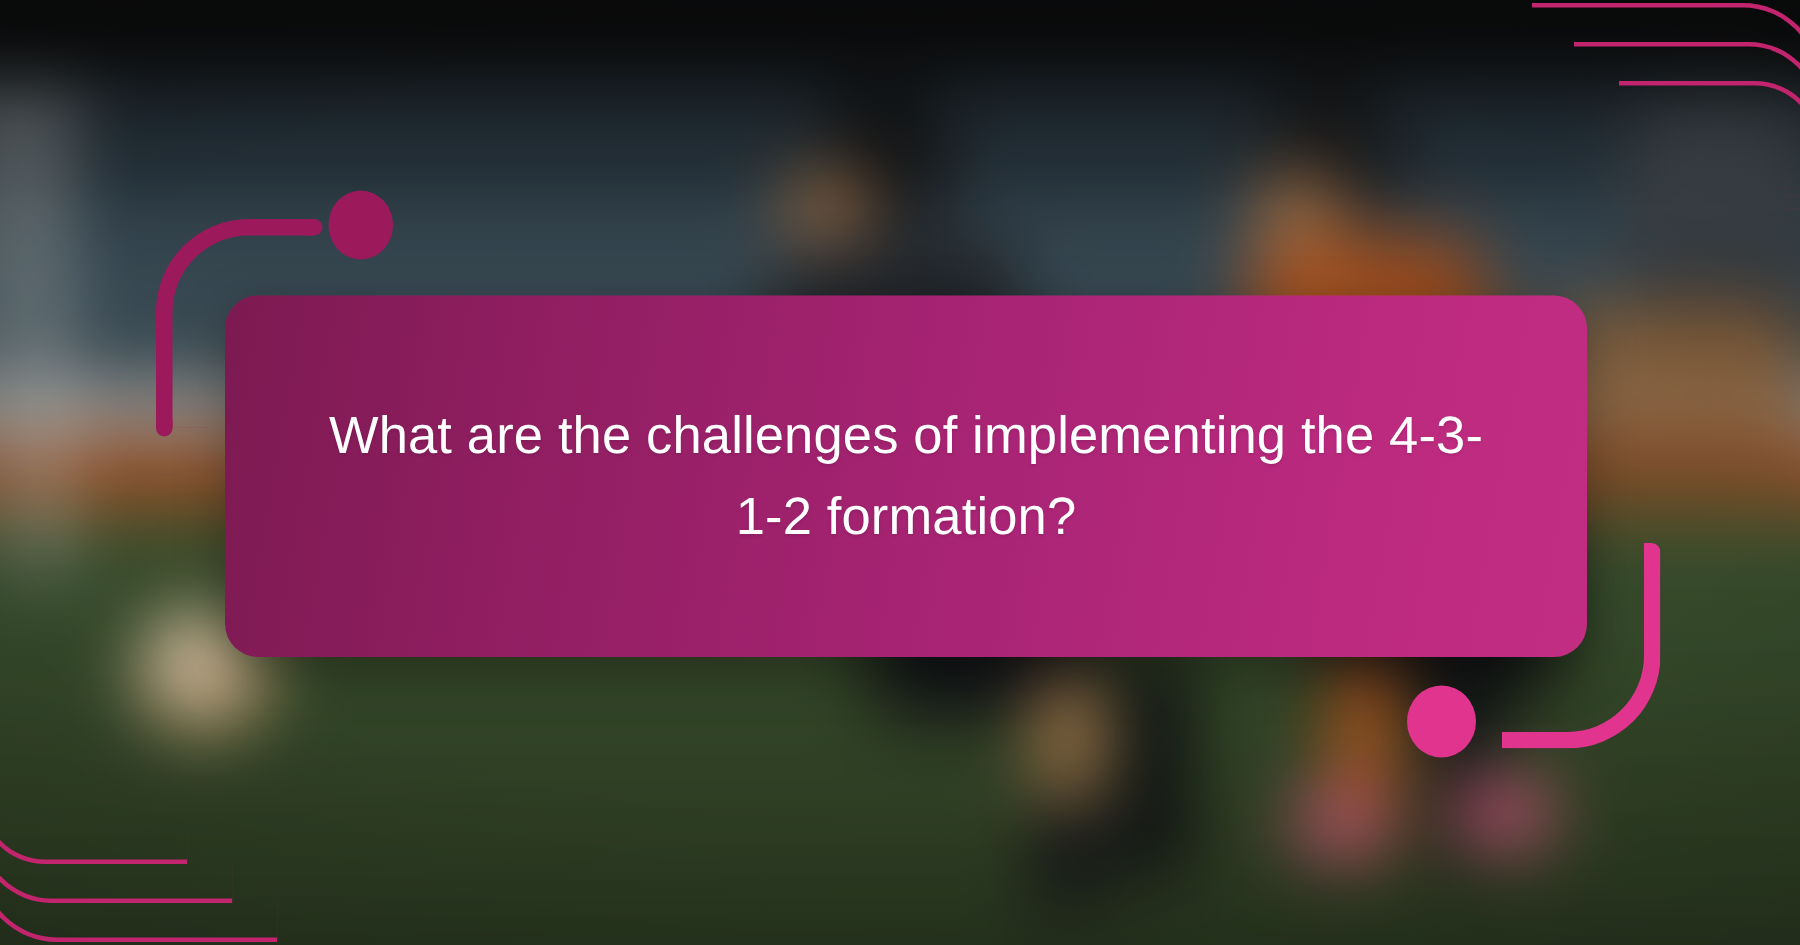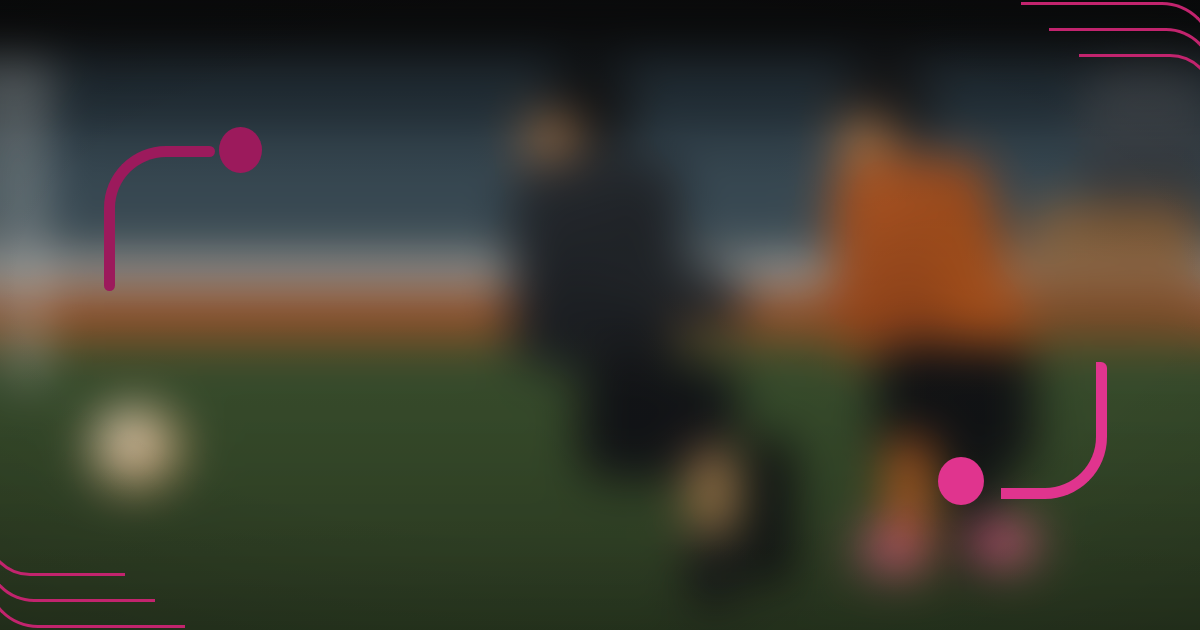--- a/index.html
+++ b/index.html
@@ -264,17 +264,20 @@
     <div class="cl cl-tr2"></div>
     <div class="cl cl-tr3"></div>
     <div class="cl cl-bl1"></div>
     <div class="cl cl-bl2"></div>
     <div class="cl cl-bl3"></div>
   </div>
 
   <div class="accent-tl"></div>
   <div class="dot-tl"></div>
 
+  <div class="question-card">
+    <div class="question-text">What are the challenges of implementing the 4-3-1-2 formation?</div>
+  </div>
 
   <div class="accent-br"></div>
   <div class="dot-br"></div>
 
 </div>
 
 </body></html>

